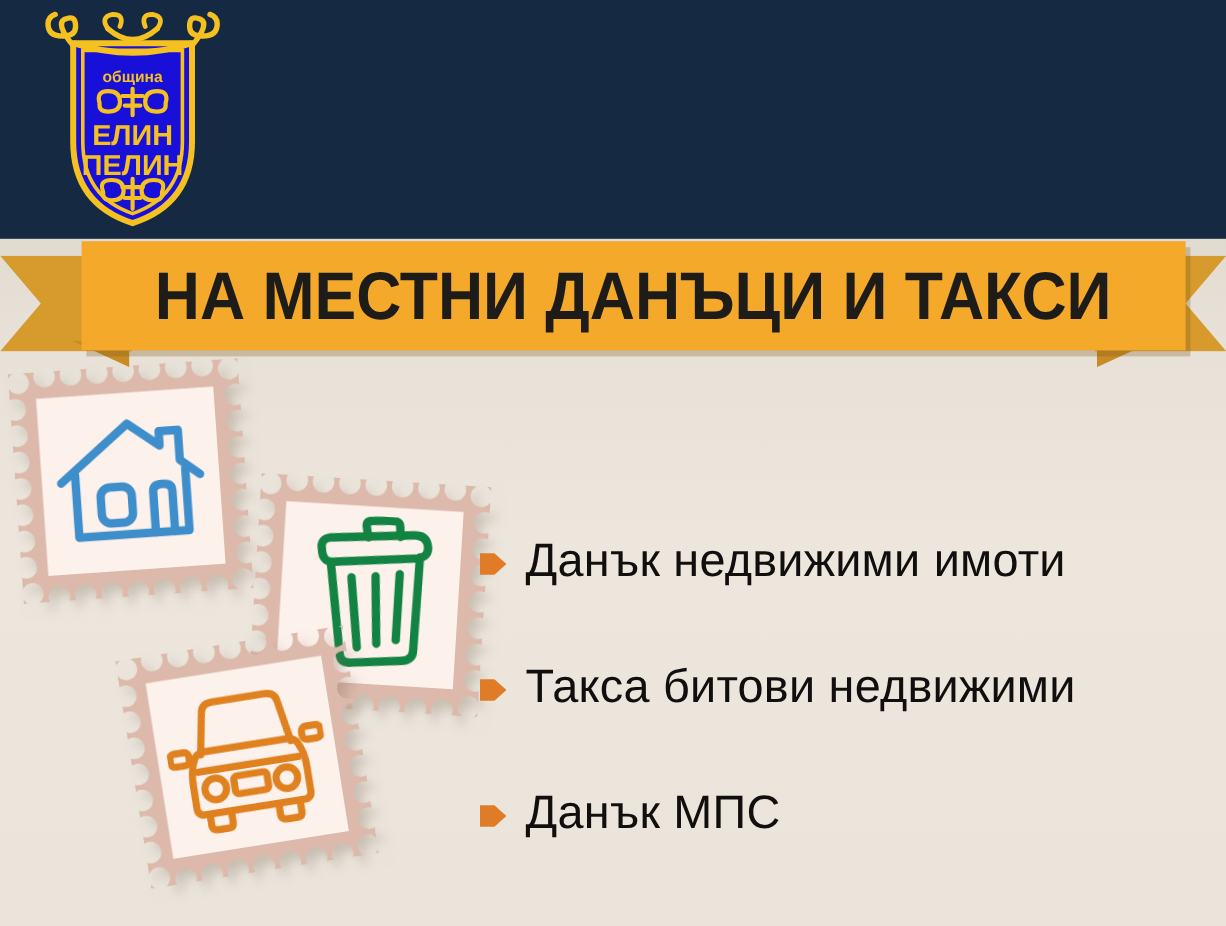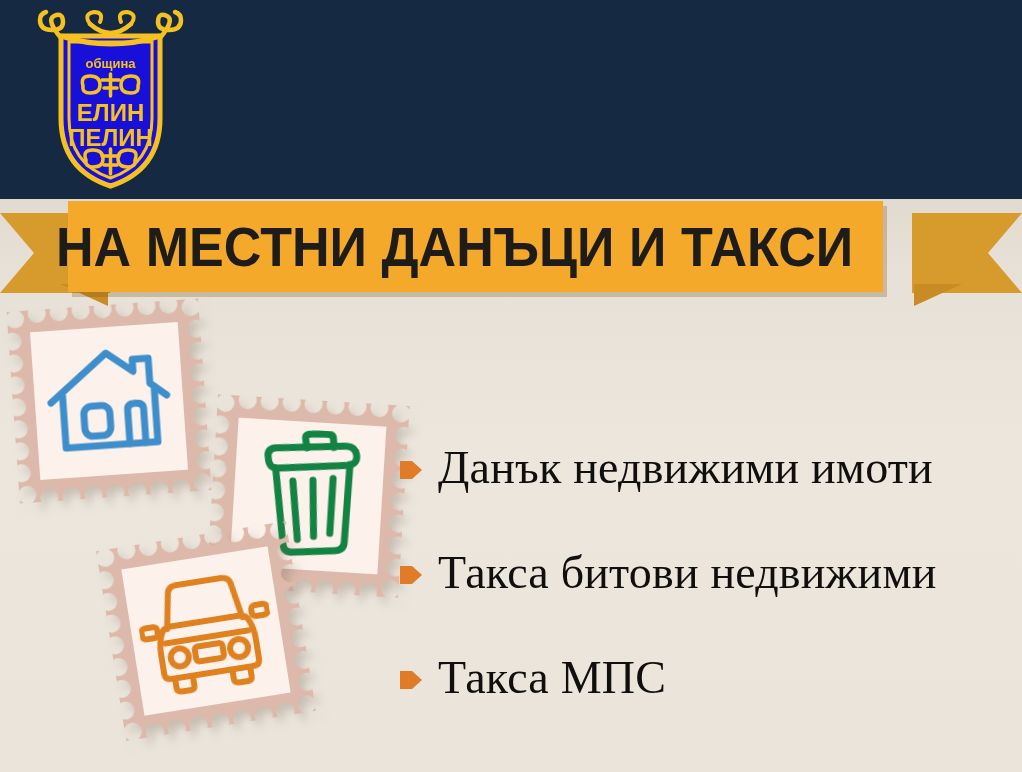--- a/index.html
+++ b/index.html
@@ -64,24 +64,24 @@
     position:absolute;left:60px;top:88px;width:48px;height:22px;
     background:#c98c24;
     clip-path:polygon(0 0, 48px 0, 48px 22px);
   }
   .ribbon-fold-right{
     position:absolute;right:60px;top:88px;width:48px;height:22px;
     background:#c98c24;
     clip-path:polygon(0 0, 48px 0, 0 22px);
   }
   .ribbon-main{
-    position:absolute;left:68px;top:5px;width:815px;height:91px;
+    position:absolute;left:68px;top:5px;width:920px;height:91px;
     background:#f5a92b;
     box-shadow:4px 5px 0 rgba(120,86,20,0.28);
-    display:flex;align-items:center;justify-content:flex-end;
+    display:flex;align-items:center;justify-content:center;
   }
   .ribbon-text{
     color:#1d1c18;
     font-family:"Liberation Sans", sans-serif;
     font-weight:bold;
     font-size:56px;
     line-height:56px;
     letter-spacing:0px;
     white-space:nowrap;
     transform:scaleX(0.93);
@@ -112,22 +112,22 @@
   }
   .bullet-row{
     display:flex;align-items:center;
     height:105px;
   }
   .bullet-marker{
     width:26px;height:30px;flex:0 0 26px;margin-right:14px;
     margin-top:4px;
   }
   .bullet-label{
-    font-family:Liberation Serif, serif;
-    font-size:46px;
+    font-family:Liberation Sans, sans-serif;
+    font-size:39px;
     line-height:52px;
     color:#100f0d;
     white-space:nowrap;
     letter-spacing:0.2px;
   }
 </style>
 </head>
 <body>
 
 <div id="poster">
@@ -370,17 +370,17 @@
       <svg class="bullet-marker" viewBox="0 0 26 30" width="26" height="30" aria-hidden="true">
         <path d="M2 6 L14 6 L24 15 L14 24 L2 24 Z" fill="#e07b28"></path>
       </svg>
       <span class="bullet-label">Такса битови недвижими</span>
     </div>
 
     <div class="bullet-row">
       <svg class="bullet-marker" viewBox="0 0 26 30" width="26" height="30" aria-hidden="true">
         <path d="M2 6 L14 6 L24 15 L14 24 L2 24 Z" fill="#e07b28"></path>
       </svg>
-      <span class="bullet-label">Такса МПС</span>
+      <span class="bullet-label">Данък МПС</span>
     </div>
 
   </div>
 </div>
 
 </body></html>

